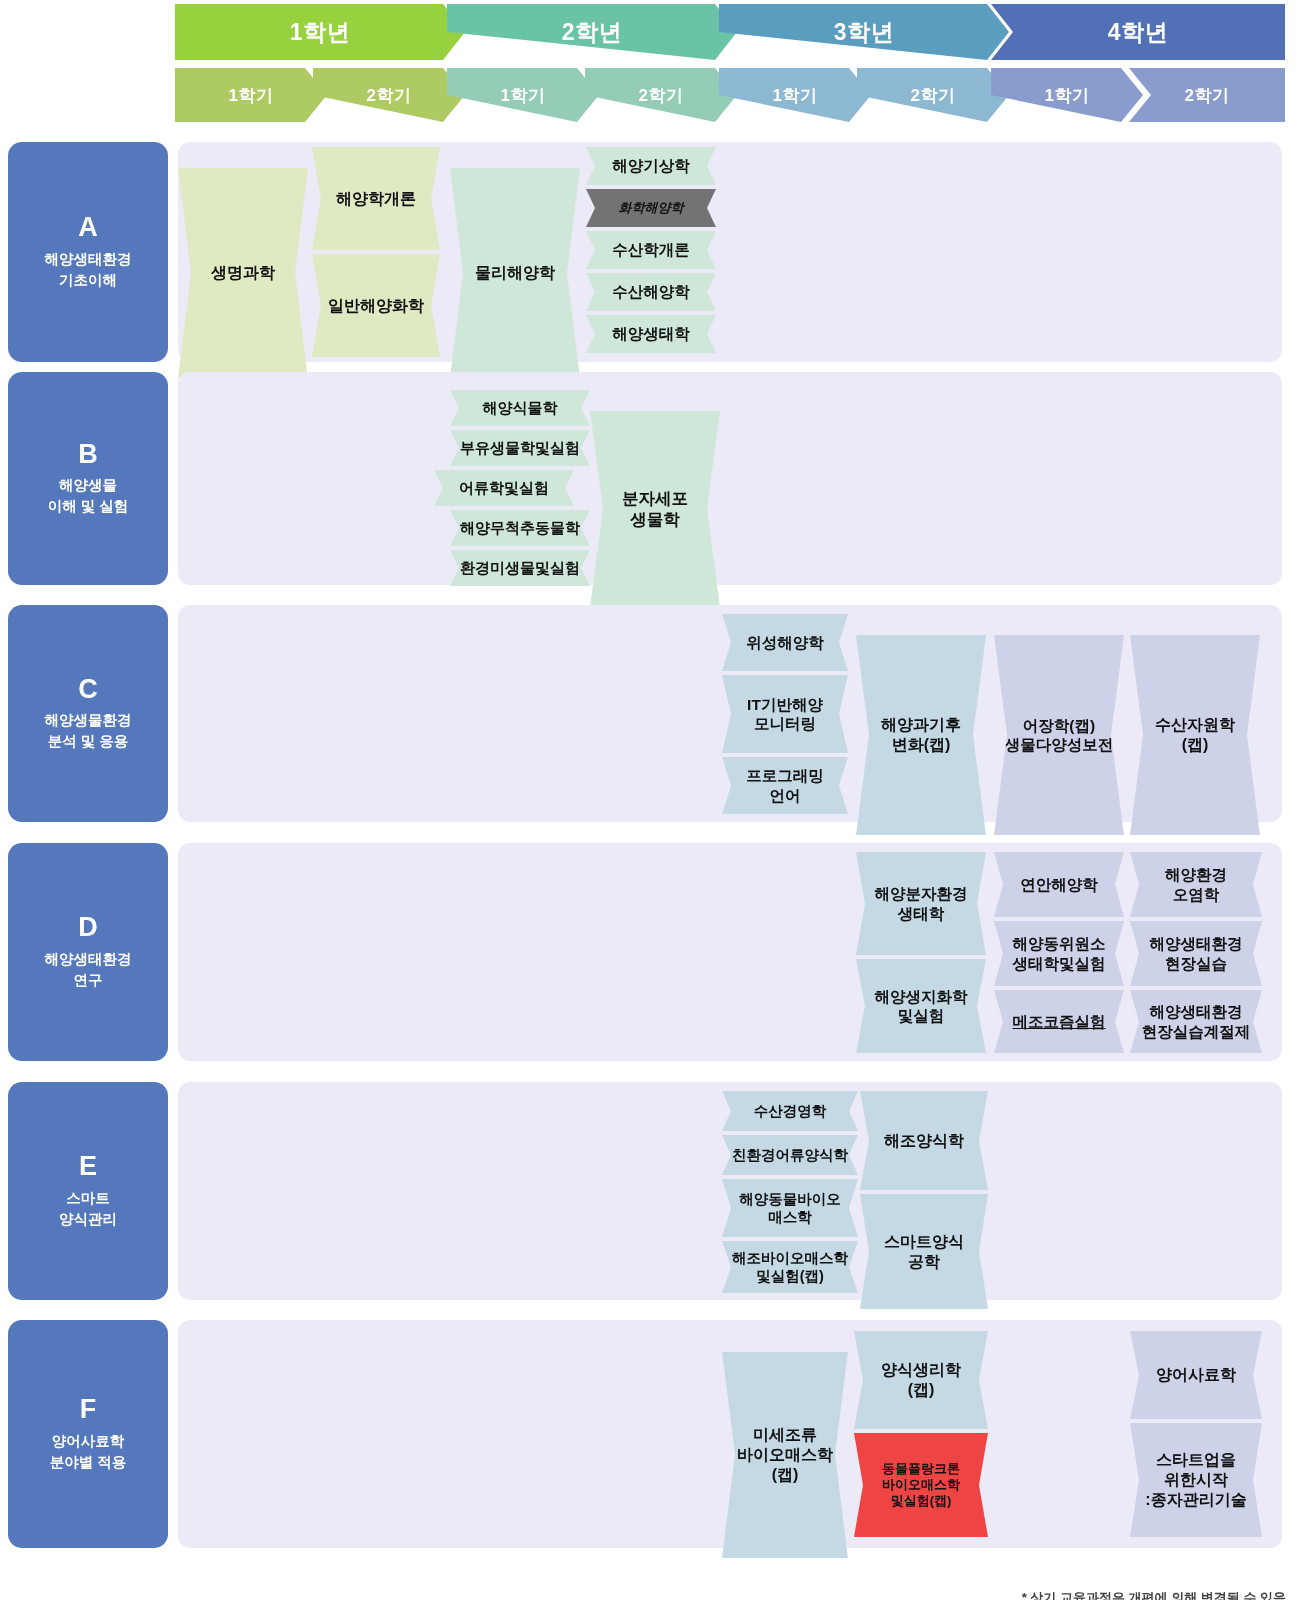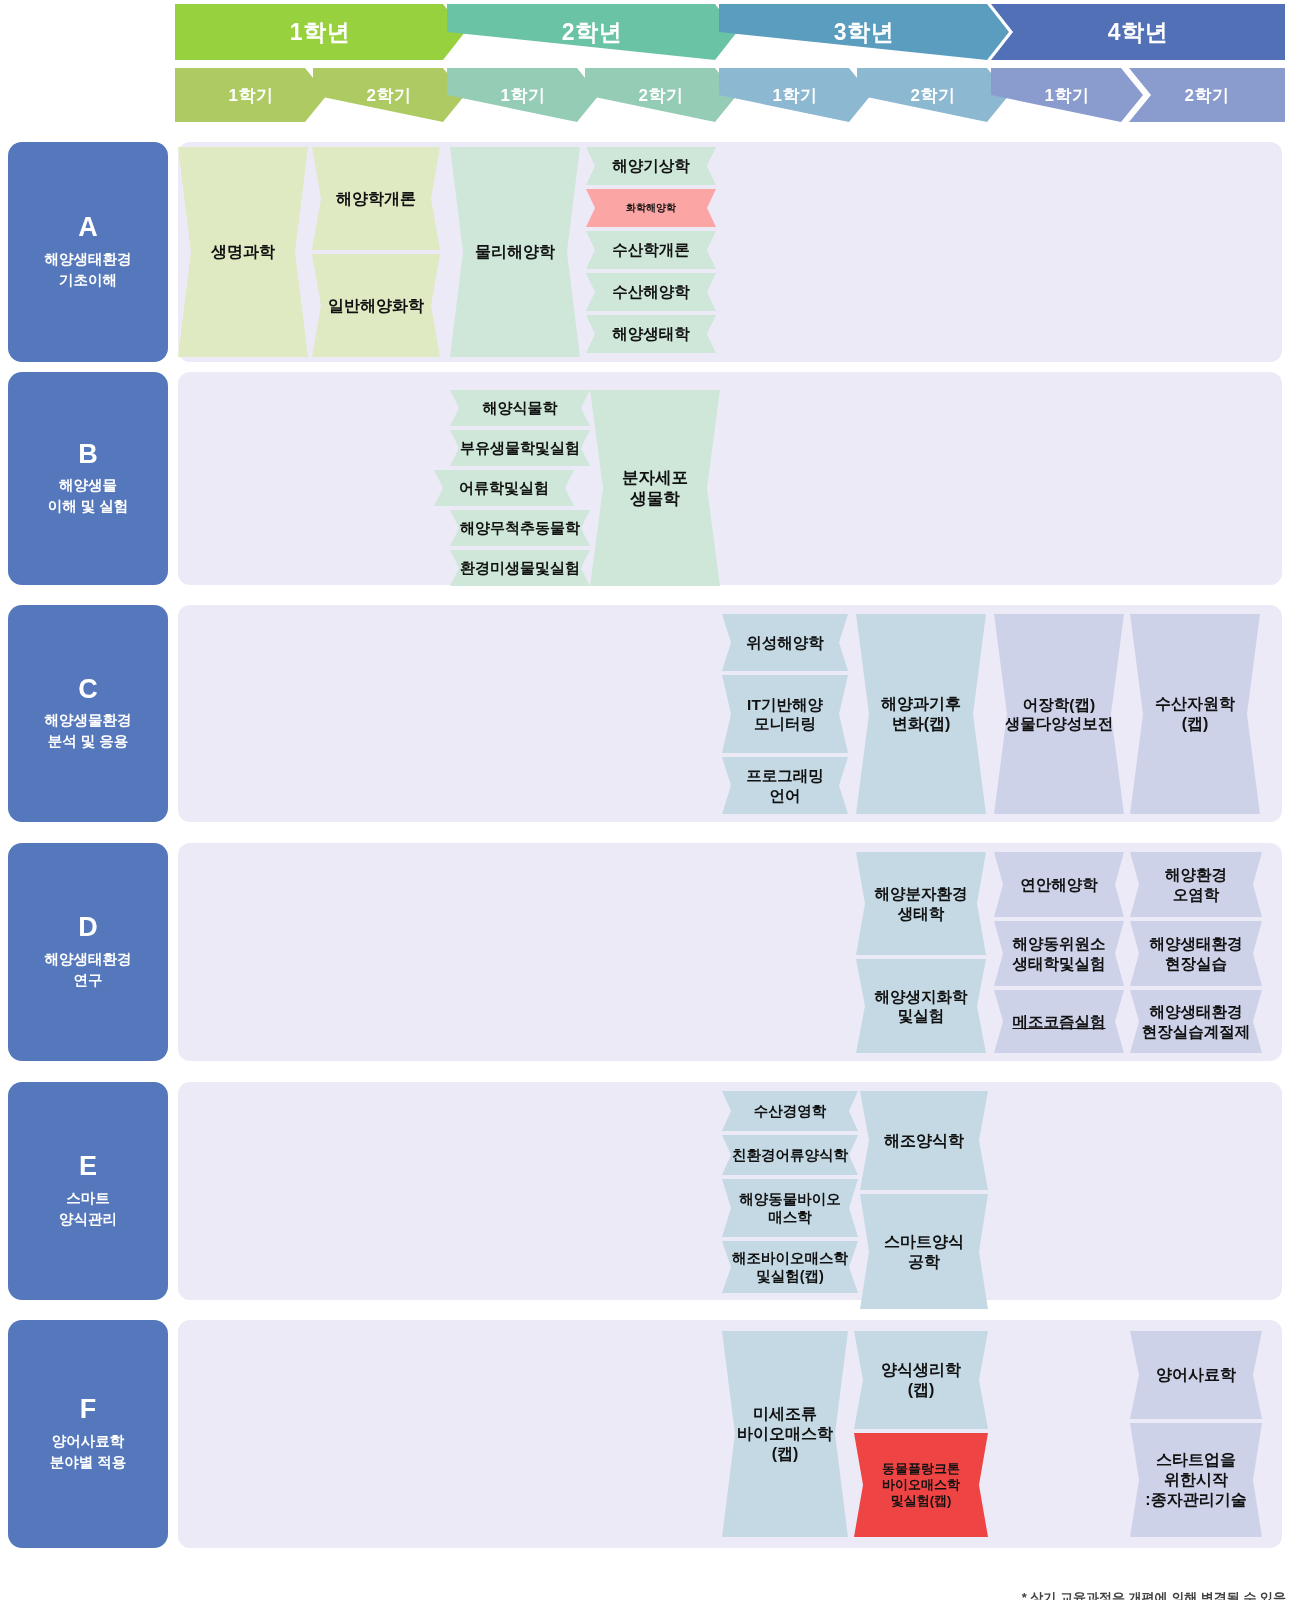--- a/index.html
+++ b/index.html
@@ -54,20 +54,21 @@
     white-space: pre-line;
     border-radius: 10px;
   }
   .blk.arrow {
     clip-path: polygon(0 0, 100% 0, calc(100% - 9px) 50%, 100% 100%, 0 100%, 9px 50%);
     border-radius: 0;
   }
   .blk.arrow-tall {
     clip-path: polygon(0 0, 100% 0, calc(100% - 13px) 50%, 100% 100%, 0 100%, 13px 50%);
     border-radius: 0;
+    margin-top: 21px;
   }
 
   .footnote {
     position: absolute; right: 14px; top: 1564px;
     font-size: 13px; color: #404040; font-weight: bold; margin-top: 25px;
   }
 </style>
 </head>
 <body>
 
@@ -130,21 +131,21 @@
       </div>
       <div class="blk arrow" style="left:134px;top:112px;width:128px;height:103px;background:#dfe9c2;font-size:16px;">
         <span>일반해양화학</span>
       </div>
       <div class="blk arrow-tall" style="left:272px;top:5px;width:130px;height:210px;background:#cee7d9;font-size:16px;">
         <span>물리해양학</span>
       </div>
       <div class="blk arrow" style="left:408px;top:5px;width:130px;height:38px;background:#cee7d9;font-size:15.5px;">
         <span>해양기상학</span>
       </div>
-      <div class="blk arrow" style="left:408px;top:47px;width:130px;height:38px;background:#fca5a5;font-size:10px;">
+      <div class="blk arrow" style="left:408px;top:47px;width:130px;height:38px;background:#737373;font-size:13px;font-style:italic;">
         <span>화학해양학</span>
       </div>
       <div class="blk arrow" style="left:408px;top:89px;width:130px;height:38px;background:#cee7d9;font-size:15.5px;">
         <span>수산학개론</span>
       </div>
       <div class="blk arrow" style="left:408px;top:131px;width:130px;height:38px;background:#cee7d9;font-size:15.5px;">
         <span>수산해양학</span>
       </div>
       <div class="blk arrow" style="left:408px;top:173px;width:130px;height:38px;background:#cee7d9;font-size:15.5px;">
         <span>해양생태학</span>

